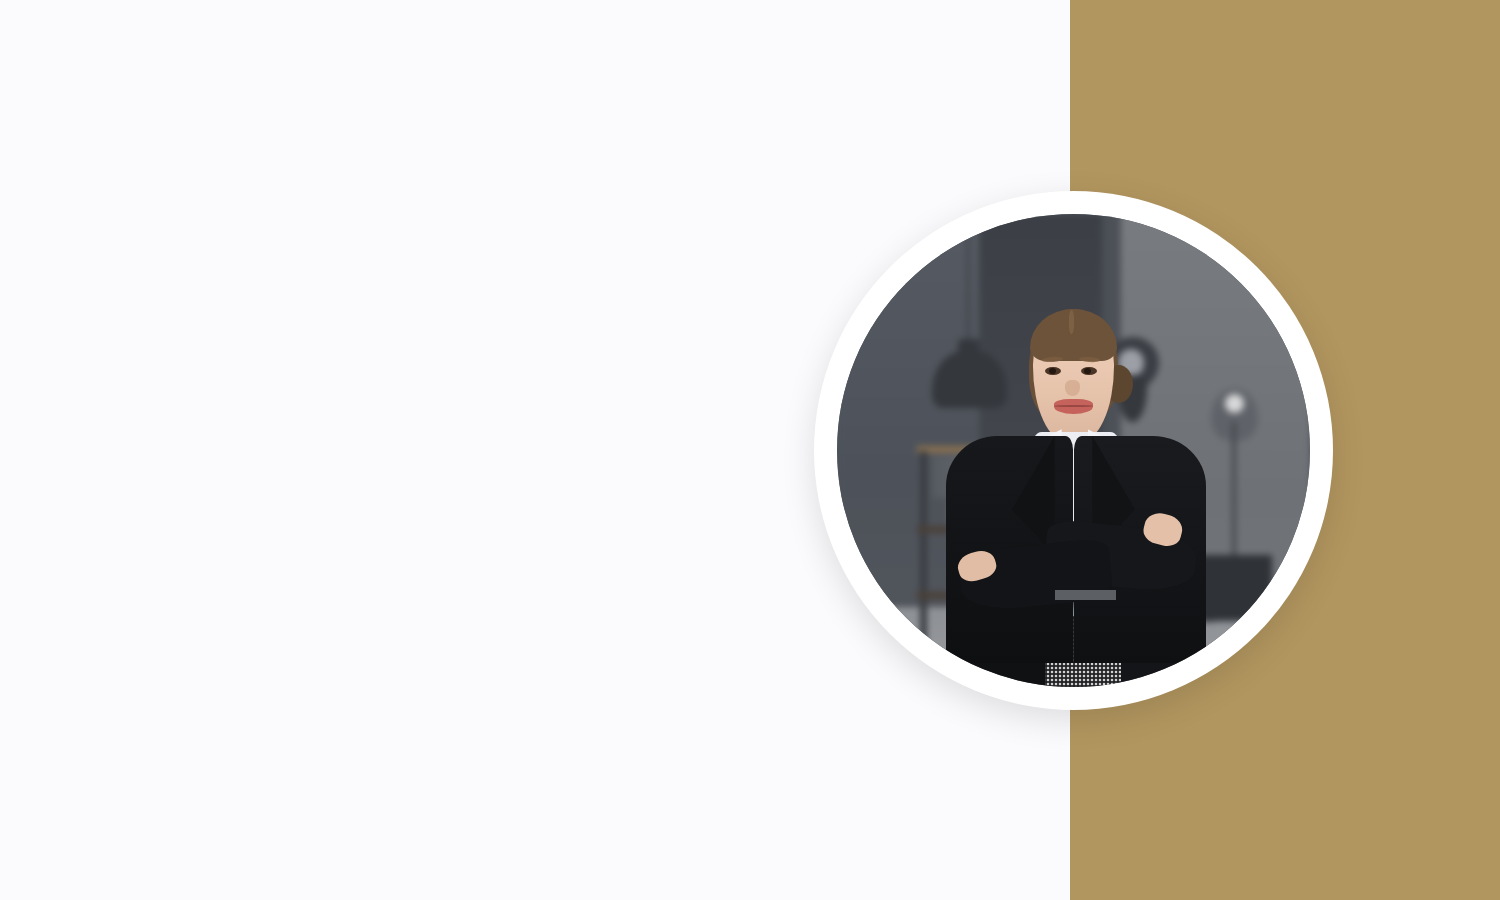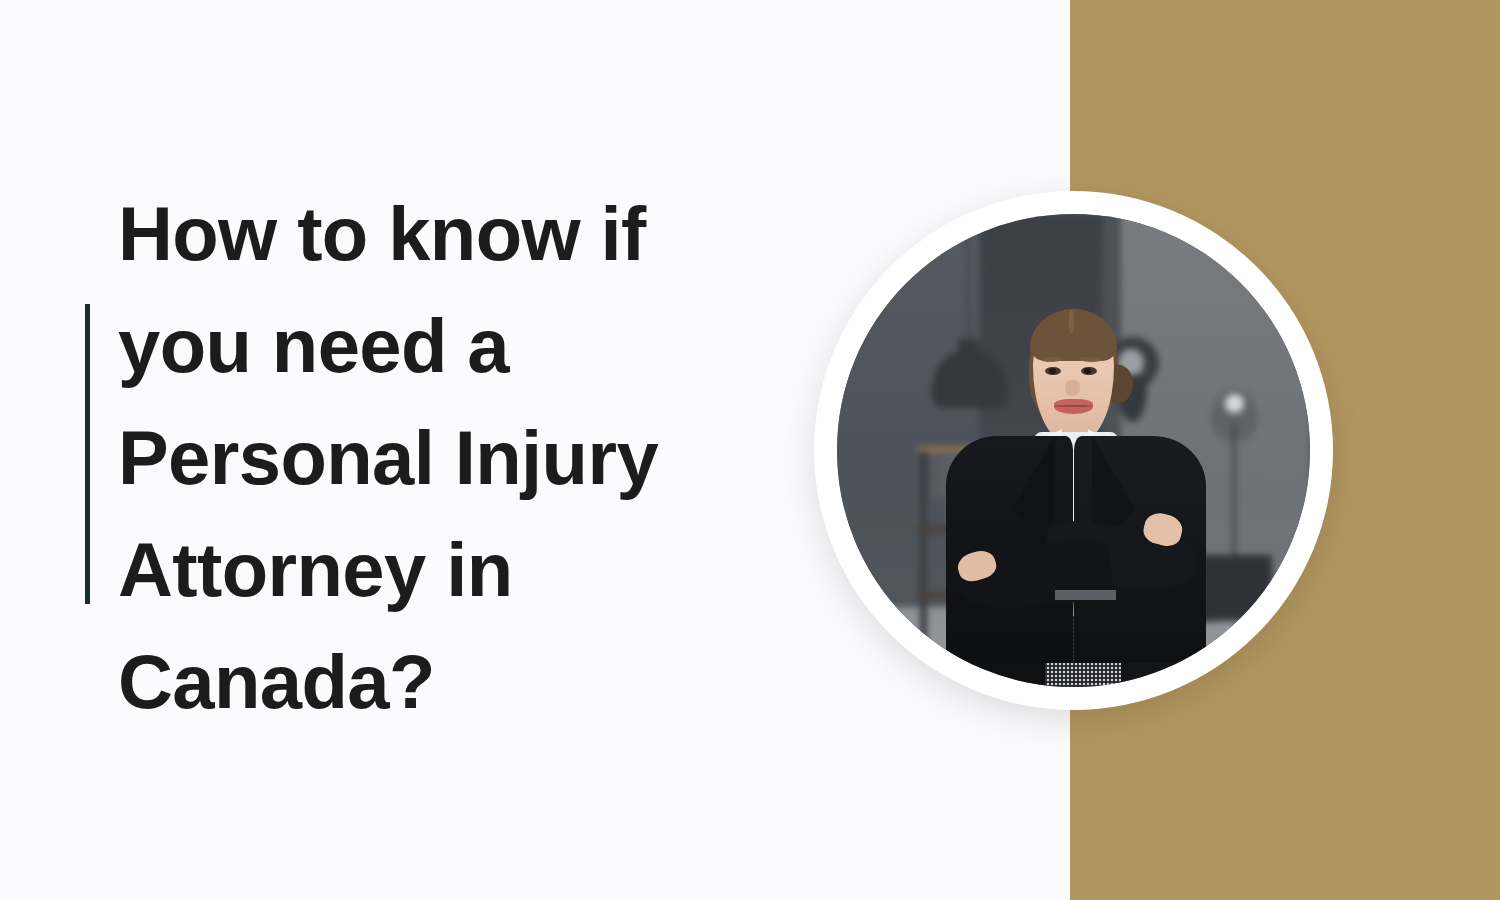--- a/index.html
+++ b/index.html
@@ -472,28 +472,20 @@
     filter: blur(3px);
   }
 </style>
 </head>
 <body>
 
 <div id="banner">
 
   <div class="gold-panel"></div>
 
-  <div class="headline-wrap">
-    <div class="accent-bar"></div>
-    <h1 class="headline">How to know if
-you need a
-Personal Injury
-Attorney in
-Canada?</h1>
-  </div>
 
   <div class="portrait-frame">
     <div class="portrait-clip">
       <div class="photo">
 
         <div class="photo-blur-bg">
           <div class="bg-wall-left"></div>
           <div class="bg-wall-dark"></div>
           <div class="bg-wall-mid"></div>
           <div class="bg-wall-right"></div>

